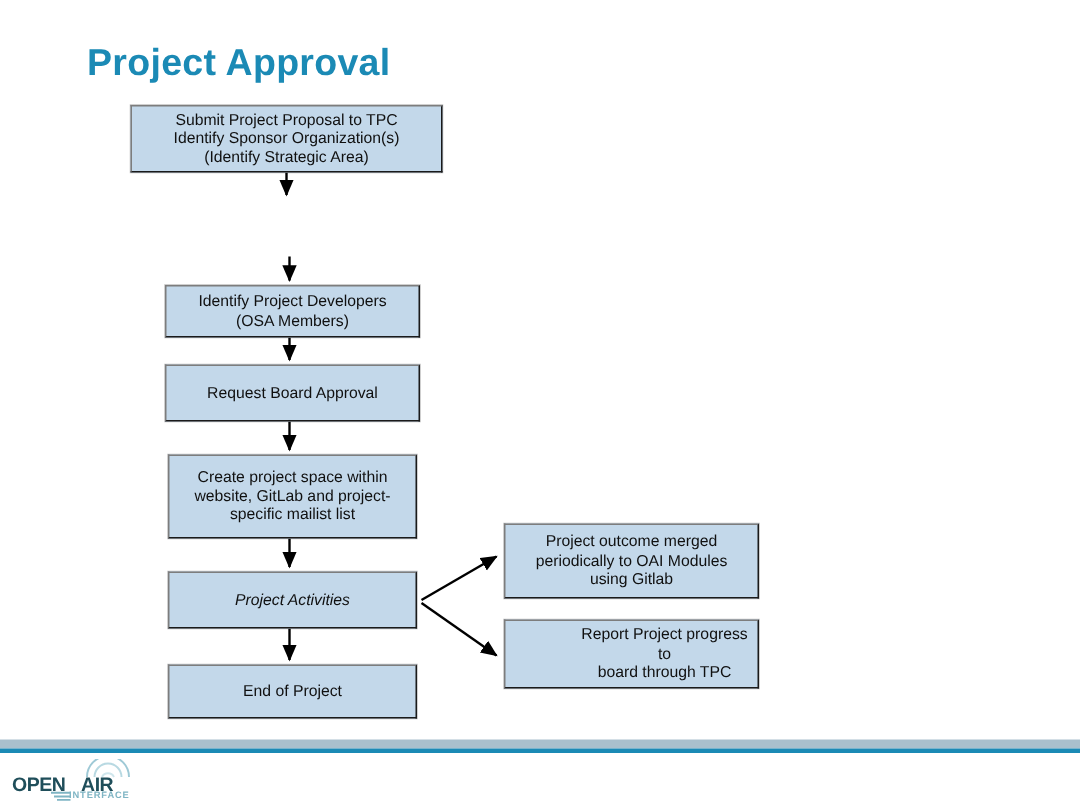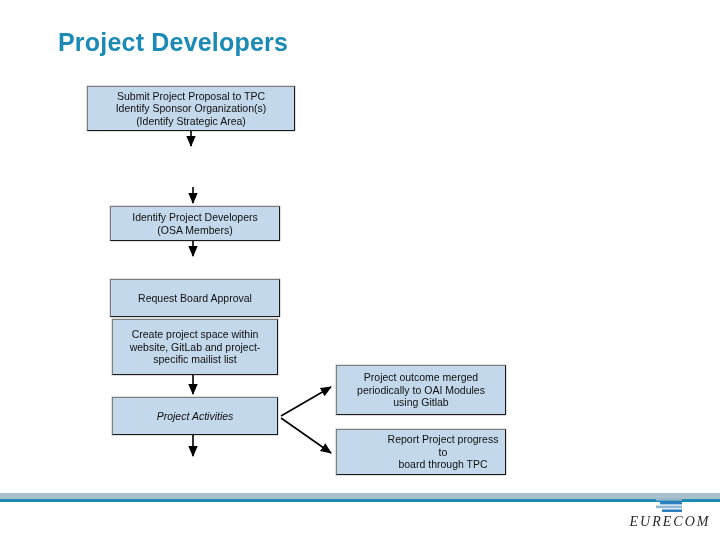--- a/index.html
+++ b/index.html
@@ -19,21 +19,21 @@
     font-size:25px;
     font-weight:bold;
     color:#1b8ab5;
     letter-spacing:0.2px;
     white-space:nowrap;
   }
 
   
   .chart{
     position:absolute;
-    left:0; top:16px; width:720px; height:411px;
+    left:0; top:0; width:720px; height:411px;
   }
   .chart svg{position:absolute;left:0;top:0;}
 
   
   .node{
     position:absolute;
     box-sizing:border-box;
     background:#c3d8ea;
     border:1px solid #7d7d7d;
     border-bottom-color:#1a1a1a;
@@ -105,21 +105,21 @@
     font-size:3.4px;
     color:#9aa6ad;
     letter-spacing:1px;
   }
 </style>
 </head>
 <body>
 
 <div class="slide">
 
-  <div class="title">Project Developers</div>
+  <div class="title">Project Approval</div>
 
   <div class="chart">
 
     <svg width="720" height="492">
       <defs>
         <marker id="arrow" markerWidth="8" markerHeight="8" refX="6.4" refY="3" orient="auto" markerUnits="strokeWidth">
           <path d="M0,0 L7,3 L0,6 z" fill="#000"></path>
         </marker>
       </defs>
 
@@ -136,47 +136,55 @@
     </svg>
 
     <div class="node" style="left:87px;top:70px;width:208px;height:45px;">Submit Project Proposal to TPC
 Identify Sponsor Organization(s)
 (Identify Strategic Area)</div>
 
 
     <div class="node" style="left:110px;top:190px;width:170px;height:35px;">Identify Project Developers
 (OSA Members)</div>
 
-    <div class="node" style="left:110px;top:243px;width:170px;height:38px;margin-top:20px;">Request Board Approval</div>
+    <div class="node" style="left:110px;top:243px;width:170px;height:38px;">Request Board Approval</div>
 
     <div class="node" style="left:112px;top:303px;width:166px;height:56px;">Create project space within
 website, GitLab and project-
 specific mailist list</div>
 
     <div class="node" style="left:112px;top:381px;width:166px;height:38px;font-style:italic;">Project Activities</div>
 
+    <div class="node" style="left:112px;top:443px;width:166px;height:36px;">End of Project</div>
 
     <div class="node" style="left:336px;top:349px;width:170px;height:50px;">Project outcome merged
 periodically to OAI Modules
 using Gitlab</div>
 
     <div class="node" style="left:336px;top:413px;width:170px;height:46px;padding-left:48px;">Report Project progress to
 board through TPC</div>
   </div>
 
   <div class="footer-band"></div>
   <div class="footer-rule"></div>
 
-
-  <div class="eurecom-logo">
-    <svg class="eur-bars" width="30" height="15">
-      <g>
-        <rect x="0" y="0" width="26" height="2.6" fill="#9bb7c9"></rect>
-        <rect x="4" y="3.8" width="22" height="2.6" fill="#2e7fc1"></rect>
-        <rect x="0" y="7.6" width="26" height="2.6" fill="#8fb6d6"></rect>
-        <rect x="6" y="11.4" width="20" height="2.6" fill="#2e7fc1"></rect>
+  <div class="oai-logo">
+    <svg class="oai-arc" width="36" height="14">
+      <g fill="none" stroke="#9ec9d6" stroke-width="1.3">
+        <path d="M4,12 A14,14 0 0,1 32,12"></path>
+        <path d="M9,12 A9,9 0 0,1 27,12" stroke="#b8d9e2"></path>
+        <path d="M14,12 A4.5,4.5 0 0,1 22,12" stroke="#cfe6ec"></path>
       </g>
     </svg>
-    <div class="eur-name">EURECOM</div>
-    <div class="eur-tag"></div>
+    <div class="oai-open">OPEN</div>
+    <div class="oai-air">AIR</div>
+    <svg class="oai-bars" width="14" height="7">
+      <g stroke="#7fb5c4" stroke-width="1.2">
+        <line x1="0" y1="1.5" x2="13" y2="1.5"></line>
+        <line x1="2" y1="4" x2="13" y2="4"></line>
+        <line x1="4" y1="6.2" x2="13" y2="6.2"></line>
+      </g>
+    </svg>
+    <div class="oai-interface">INTERFACE</div>
   </div>
+
 
 </div>
 
 </body></html>

